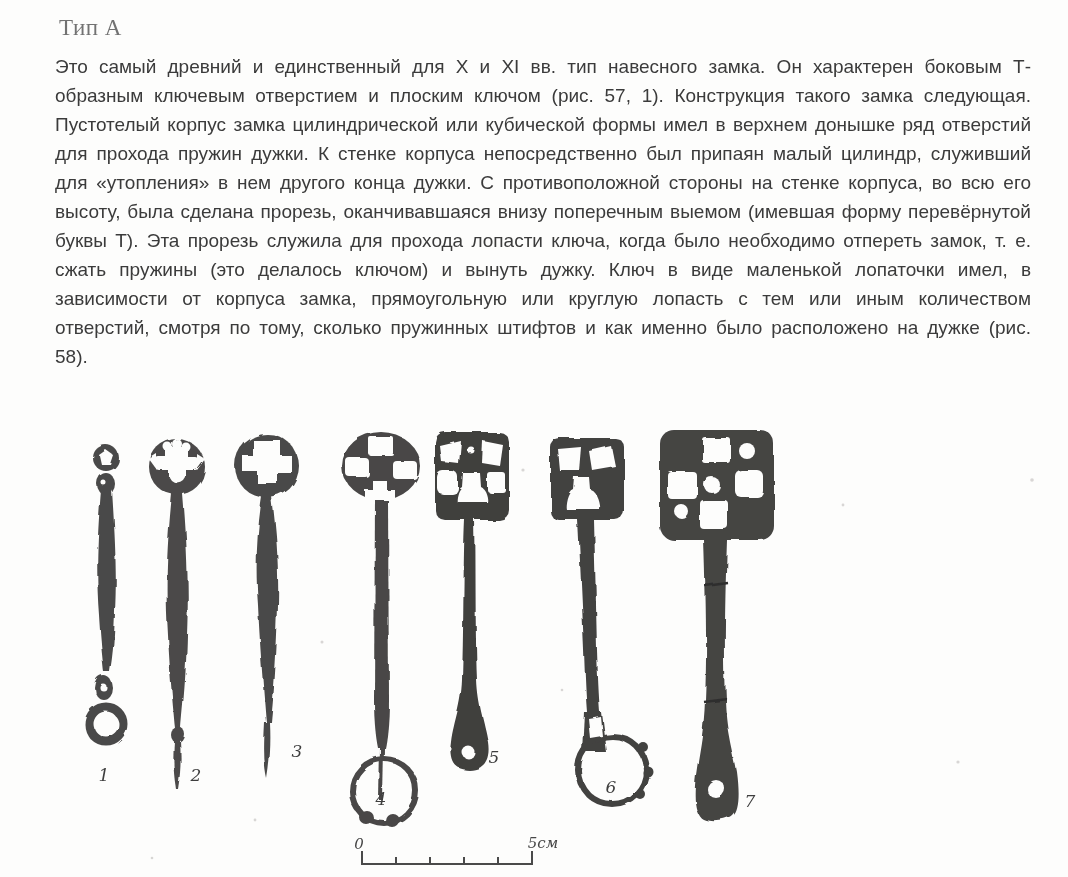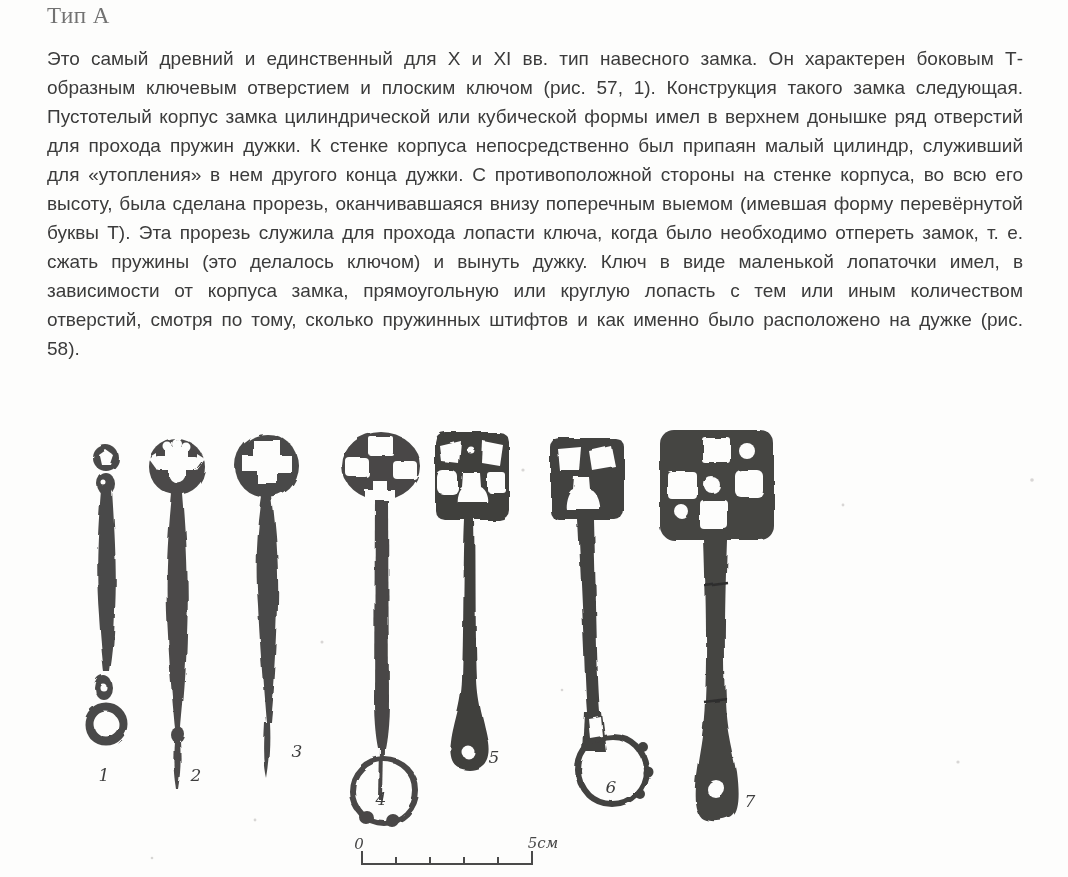--- a/index.html
+++ b/index.html
@@ -8,34 +8,34 @@
     width: 1068px;
     height: 877px;
     background: #fdfdfc;
     overflow: hidden;
     font-family: "Liberation Sans", sans-serif;
   }
   .heading {
     position: absolute;
     left: 47px;
     top: 2px;
-    margin: 0;
+    margin: 12px;
     font-family: "Liberation Serif", serif;
     font-weight: 400;
     font-size: 23px;
     line-height: 28px;
     color: #727272;
     letter-spacing: 0.5px;
   }
   .body-text {
     position: absolute;
     left: 47px;
     top: 44px;
     width: 976px;
-    margin: 0;
+    margin: 8px;
     font-size: 19px;
     line-height: 29px;
     color: #3b3b3b;
     text-align: justify;
     word-spacing: 1px;
   }
   .figure {
     position: absolute;
     left: 0;
     top: 418px;

